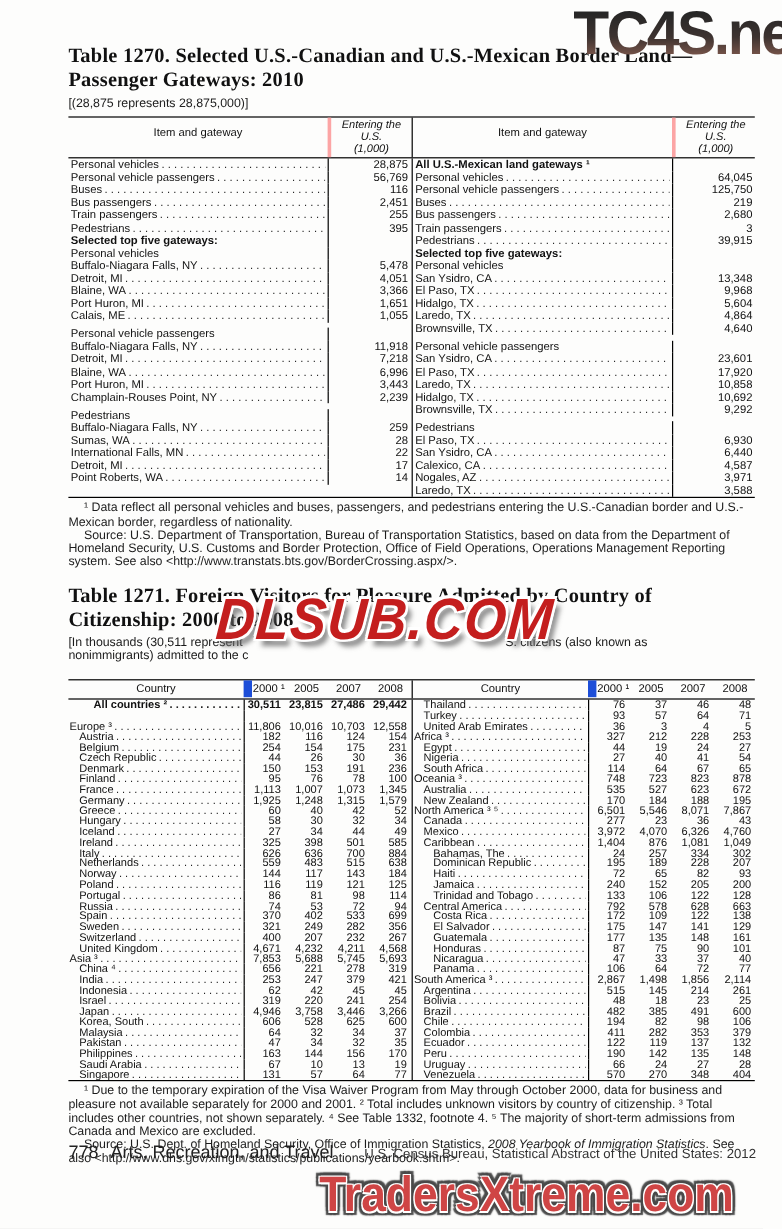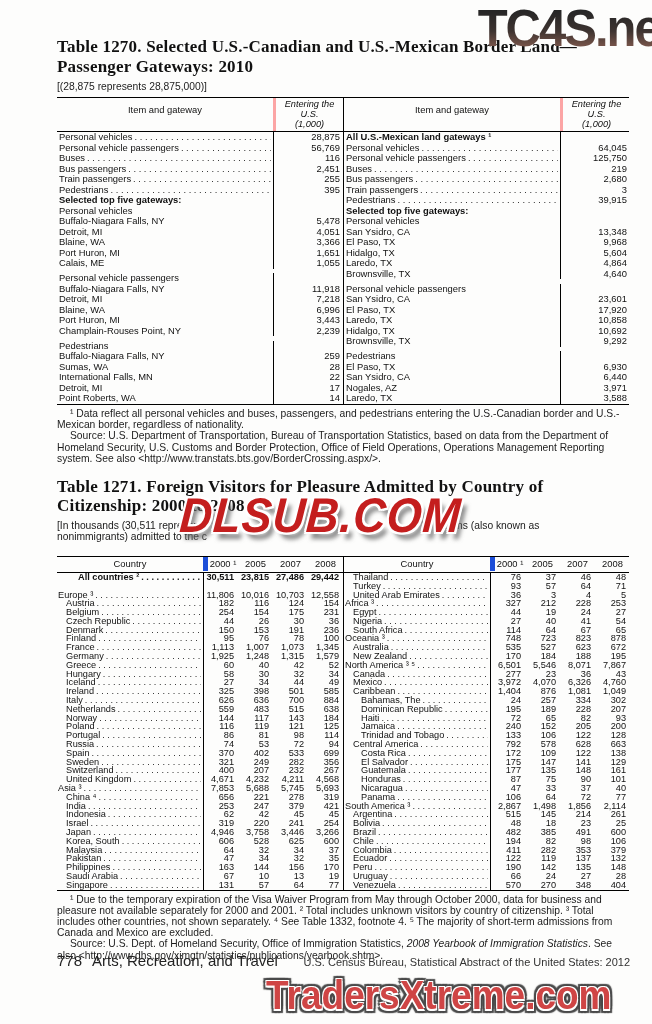--- a/index.html
+++ b/index.html
@@ -29,31 +29,31 @@
   .tr1270{display:flex;height:10.5px;line-height:10.5px;}
   .tr1270.gap{padding-top:4.5px;}
   .tr1270 .lab{flex:1;min-width:0;display:flex;padding-left:2px;box-sizing:border-box;}
   .tr1270 .val{width:70px;border-left:1px solid #000;text-align:right;
                padding-right:3px;box-sizing:border-box;}
 
   
   .t1271 .thead{height:15px;line-height:14px;}
   .t1271 .h-country{width:146px;text-align:center;box-sizing:border-box;}
   .t1271 .h-year{width:35px;text-align:center;box-sizing:border-box;}
-  .t1271 .h-year.first{border-left:5px solid #1d4ed8;}
+  .t1271 .h-year.first{border-left:7px solid #1d4ed8;}
   .tr1271{display:flex;height:8.8px;line-height:8.8px;font-size:9.2px;}
   .tr1271 .cc{width:146px;min-width:0;display:flex;padding-left:1px;box-sizing:border-box;}
   .tr1271 .nv{width:35px;text-align:right;padding-right:4px;box-sizing:border-box;}
   .tr1271 .nv.first{border-left:1px solid #000;}
 
   
   .lt{white-space:nowrap;}
   .b{font-weight:700;}
   .ind1{padding-left:8px;}
-  .ind2{padding-left:16px;flex-direction:column;}
+  .ind2{padding-left:16px;}
   .indac{padding-left:20px;}
   .dots{flex:1;min-width:0;overflow:hidden;white-space:nowrap;color:#222;margin:0 2px;}
   .dots::after{content:". . . . . . . . . . . . . . . . . . . . . . . . . . . . . . . . . . . . . . . . . . . . . . . . . .";}
 
   
   .fnotes{margin-top:3px;font-size:10.3px;line-height:11.2px;color:#1c1c1c;}
   .fnotes p{margin:0;text-indent:13px;}
 
   
   .sub1271{position:relative;height:23px;margin-bottom:13px;font-size:10.3px;line-height:11px;}
@@ -433,20 +433,27 @@
                 <span class="dots"></span>
               </div>
               <div class="val">6,930</div>
             </div>
             <div class="tr1270">
               <div class="lab ind2">
                 <span class="lt">San Ysidro, CA</span>
                 <span class="dots"></span>
               </div>
               <div class="val">6,440</div>
+            </div>
+            <div class="tr1270">
+              <div class="lab ind2">
+                <span class="lt">Calexico, CA</span>
+                <span class="dots"></span>
+              </div>
+              <div class="val">4,587</div>
             </div>
             <div class="tr1270">
               <div class="lab ind2">
                 <span class="lt">Nogales, AZ</span>
                 <span class="dots"></span>
               </div>
               <div class="val">3,971</div>
             </div>
             <div class="tr1270">
               <div class="lab ind2">

